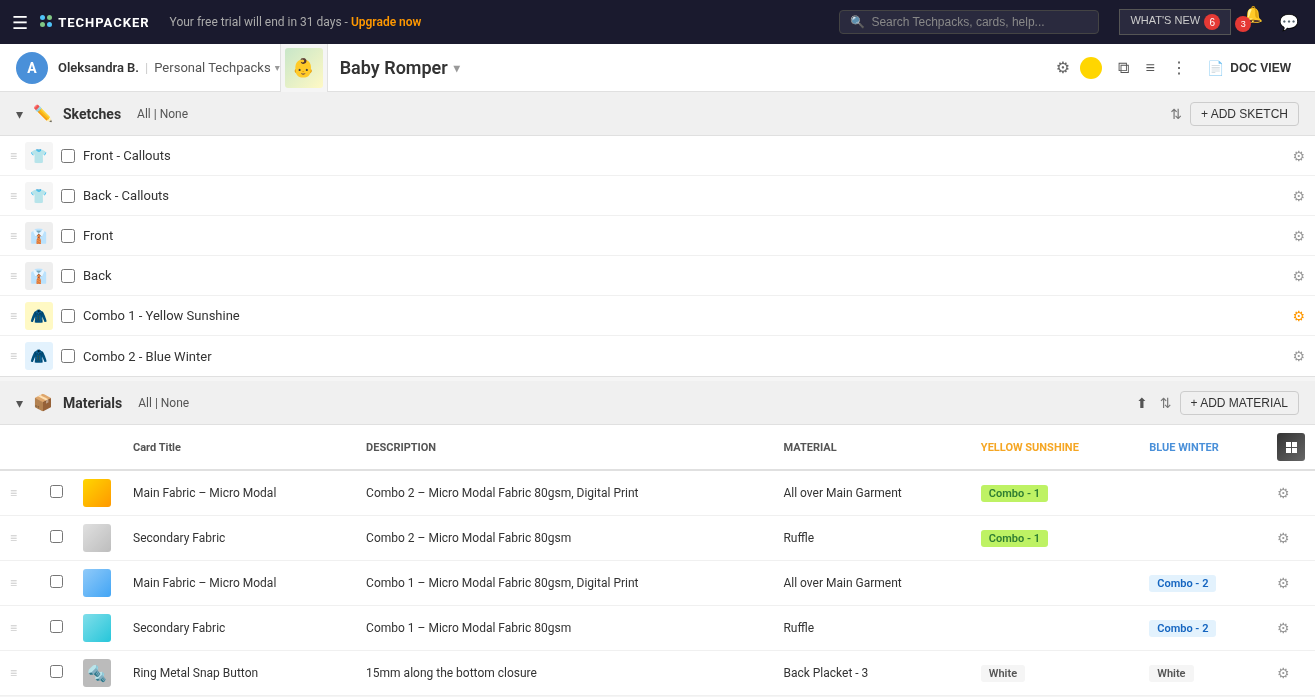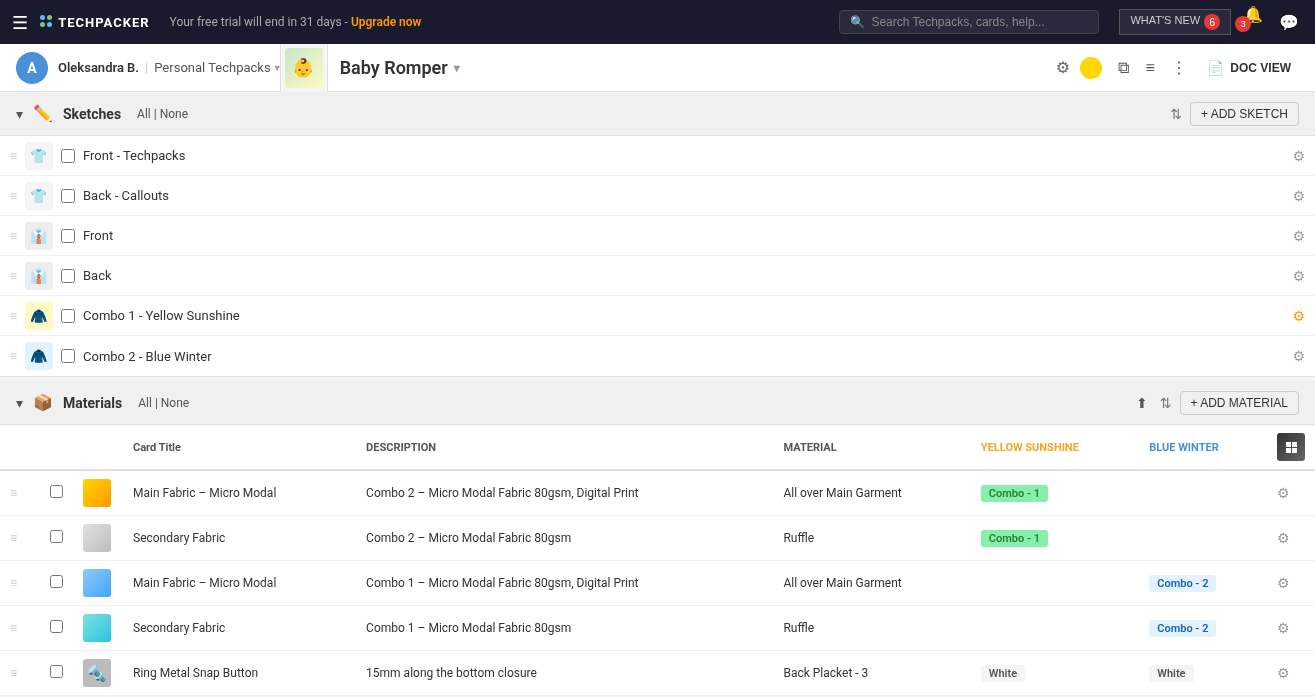--- a/index.html
+++ b/index.html
@@ -196,21 +196,21 @@
     .mat-thumb-blue { background: linear-gradient(135deg, #90caf9, #42a5f5); }
     .mat-thumb-cyan { background: linear-gradient(135deg, #80deea, #26c6da); }
     .mat-thumb-metal { background: linear-gradient(135deg, #bdbdbd, #757575); }
     .combo-badge {
       display: inline-block;
       padding: 2px 8px;
       border-radius: 3px;
       font-size: 11px;
       font-weight: 600;
     }
-    .combo-yellow { background: #86efac; color: #2e7d32; }
+    .combo-yellow { background: #bef264; color: #2e7d32; }
     .combo-blue { background: #e3f2fd; color: #1565c0; }
     .white-badge { background: #f5f5f5; color: #555; }
     .col-manage { width: 28px; height: 28px; background: linear-gradient(135deg, #333, #666); border-radius: 3px; display: flex; align-items: center; justify-content: center; }
     .col-grid { display: grid; grid-template-columns: 1fr 1fr; gap: 1px; }
     .col-cell { width: 5px; height: 5px; background: #fff; }
   </style>
 </head>
 <body>
 
 <div class="top-nav">
@@ -288,21 +288,21 @@
     <span class="filter-icon-btn">⇅</span>
     <button class="add-btn">+ ADD SKETCH</button>
   </div>
 </div>
 
 <div class="sketch-list">
   <div class="sketch-row">
     <span class="drag-handle">≡</span>
     <div class="sketch-thumb">👕</div>
     <input type="checkbox" class="sketch-checkbox" style="">
-    <span class="sketch-name">Front - Techpacks</span>
+    <span class="sketch-name">Front - Callouts</span>
     <button class="sketch-gear">⚙</button>
   </div>
   <div class="sketch-row">
     <span class="drag-handle">≡</span>
     <div class="sketch-thumb">👕</div>
     <input type="checkbox" class="sketch-checkbox" style="">
     <span class="sketch-name">Back - Callouts</span>
     <button class="sketch-gear">⚙</button>
   </div>
   <div class="sketch-row">

